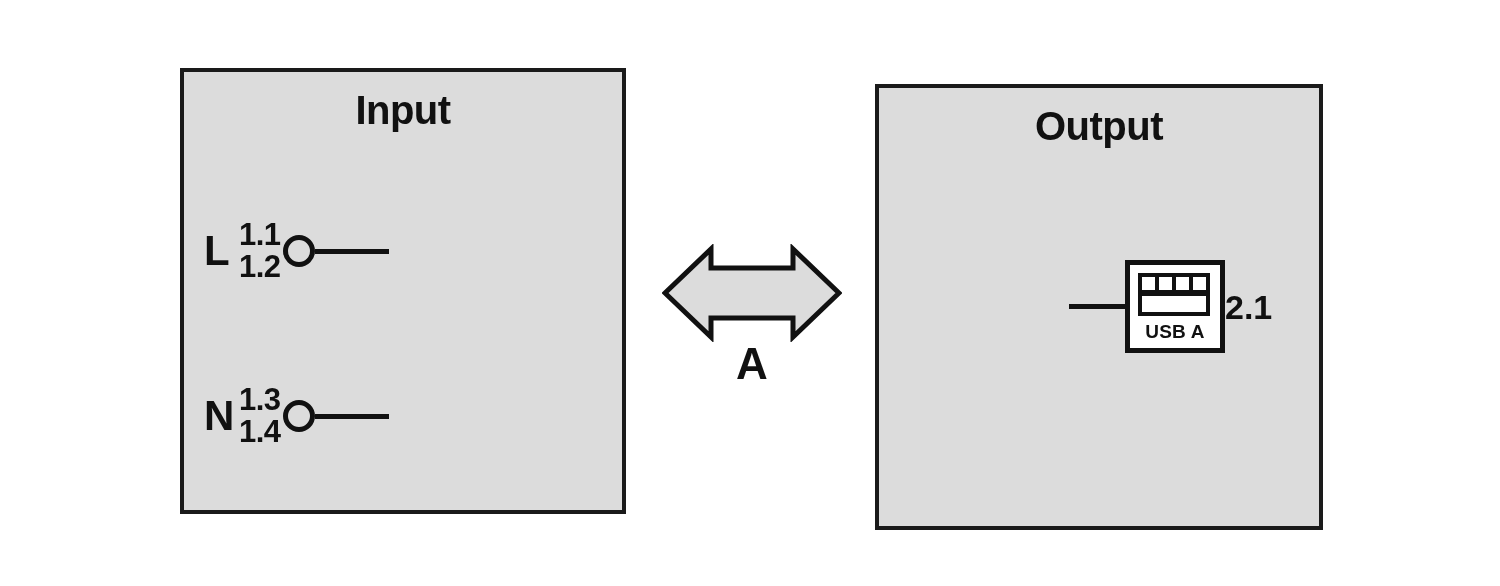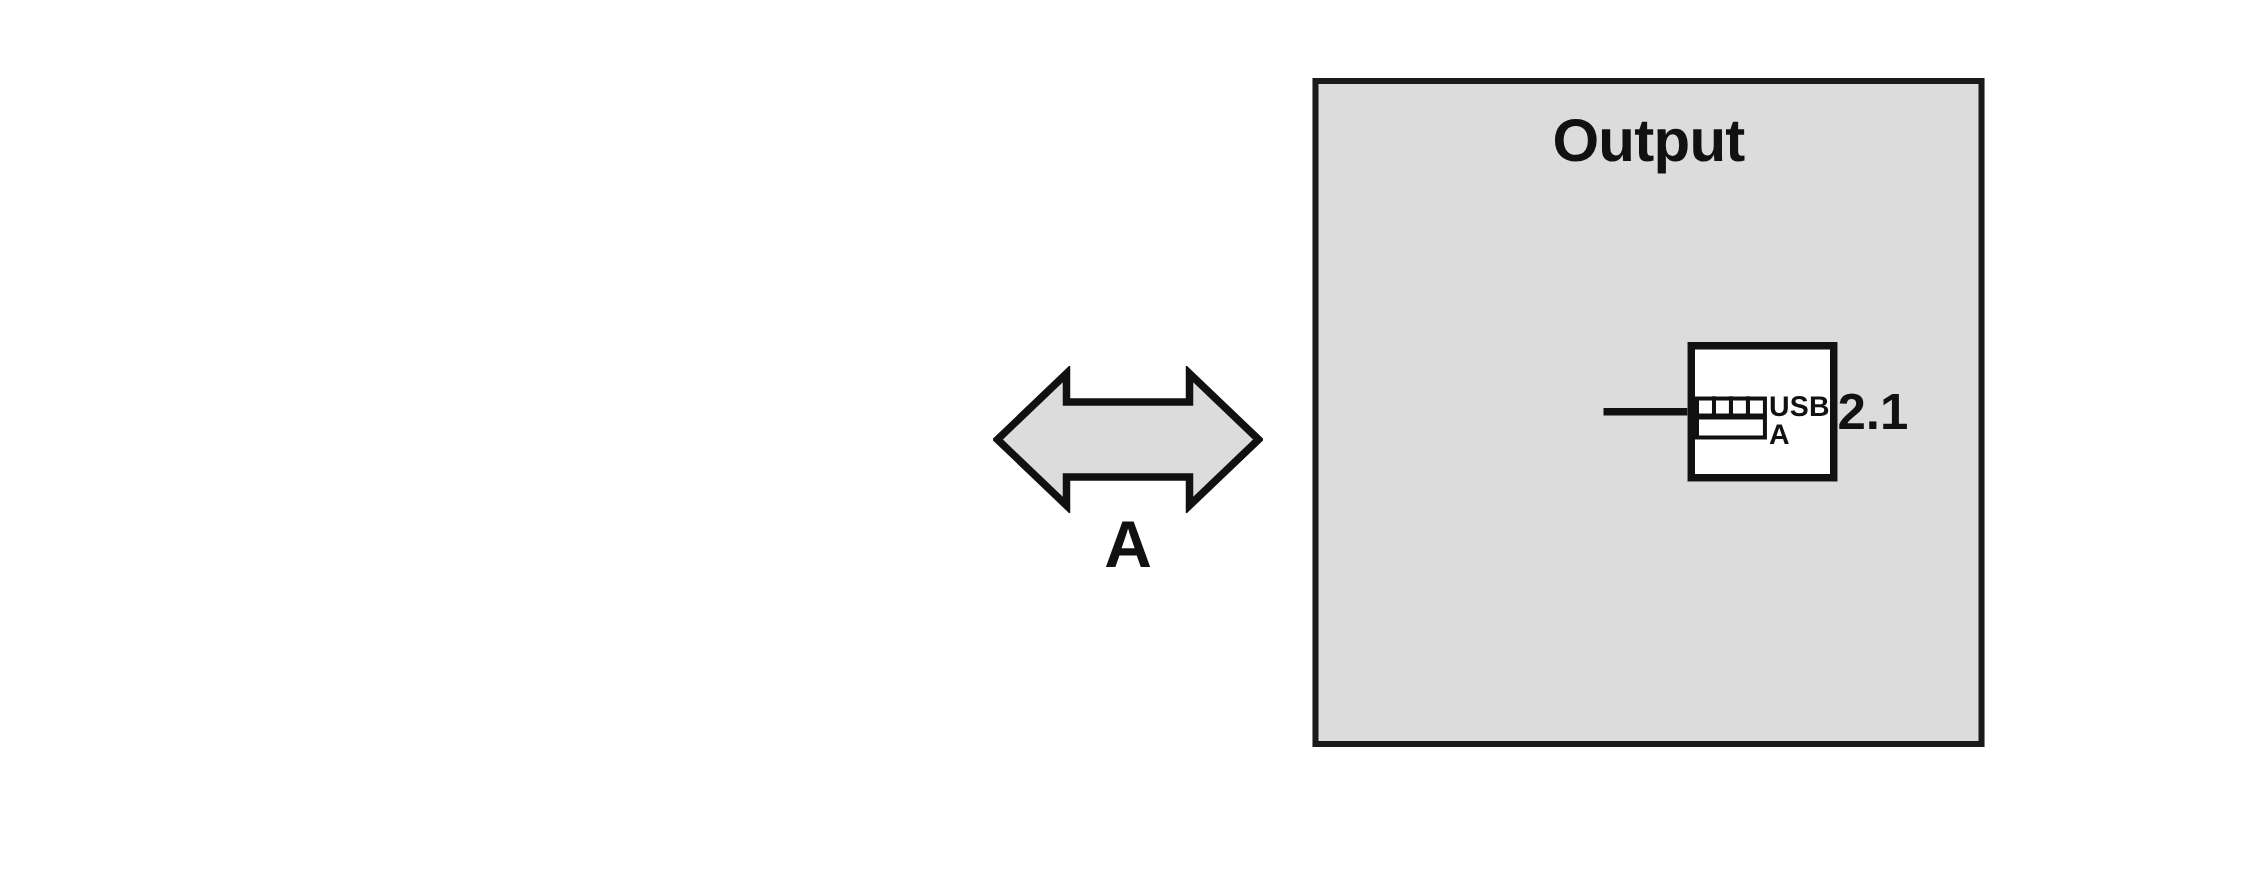--- a/index.html
+++ b/index.html
@@ -21,21 +21,21 @@
   }
 
   
   .panel {
     position: absolute;
     background: #dcdcdc;
     border: 4px solid #1a1a1a;
     box-sizing: border-box;
   }
   #panel-input  { left: 180px; top: 68px; width: 446px; height: 446px; }
-  #panel-output { left: 875px; top: 52px; width: 448px; height: 446px; }
+  #panel-output { left: 875px; top: 84px; width: 448px; height: 446px; }
 
   .panel-title {
     position: absolute;
     left: 0;
     right: 0;
     top: 18px;
     text-align: center;
     font-size: 40px;
     font-weight: bold;
     color: #111111;
@@ -127,21 +127,21 @@
     margin-right: -2px;
   }
   #usb-symbol {
     width: 100px;
     height: 93px;
     background: #ffffff;
     border: 5px solid #111111;
     box-sizing: border-box;
     flex: none;
     display: flex;
-    flex-direction: row;
+    flex-direction: column;
     align-items: center;
     padding-top: 8px;
   }
   #usb-glyph { display: block; }
   #usb-caption {
     font-size: 19px;
     font-weight: bold;
     color: #111111;
     line-height: 1;
     margin-top: 5px;
@@ -153,20 +153,44 @@
     color: #111111;
     line-height: 1;
     flex: none;
   }
 </style>
 </head>
 <body>
 
 <div id="canvas">
 
+  <div class="panel" id="panel-input">
+
+    <div class="panel-title">Input</div>
+
+    <div class="terminal" id="terminal-l">
+      <div class="terminal-letter">L</div>
+      <div class="terminal-numbers">
+        <div class="terminal-number">1.1</div>
+        <div class="terminal-number">1.2</div>
+      </div>
+      <div class="terminal-circle"></div>
+      <div class="terminal-wire"></div>
+    </div>
+
+    <div class="terminal" id="terminal-n">
+      <div class="terminal-letter">N</div>
+      <div class="terminal-numbers">
+        <div class="terminal-number">1.3</div>
+        <div class="terminal-number">1.4</div>
+      </div>
+      <div class="terminal-circle"></div>
+      <div class="terminal-wire"></div>
+    </div>
+  </div>
 
   <div id="arrow-group">
     <svg id="arrow-shape" width="180" height="98" viewBox="0 0 180 98">
       <polygon points="3,49 49,5 49,24 131,24 131,5 177,49 131,93 131,74 49,74 49,93" fill="#dcdcdc" stroke="#111111" stroke-width="5" stroke-linejoin="miter"></polygon>
     </svg>
     <div id="arrow-label">A</div>
   </div>
 
   <div class="panel" id="panel-output">
 

